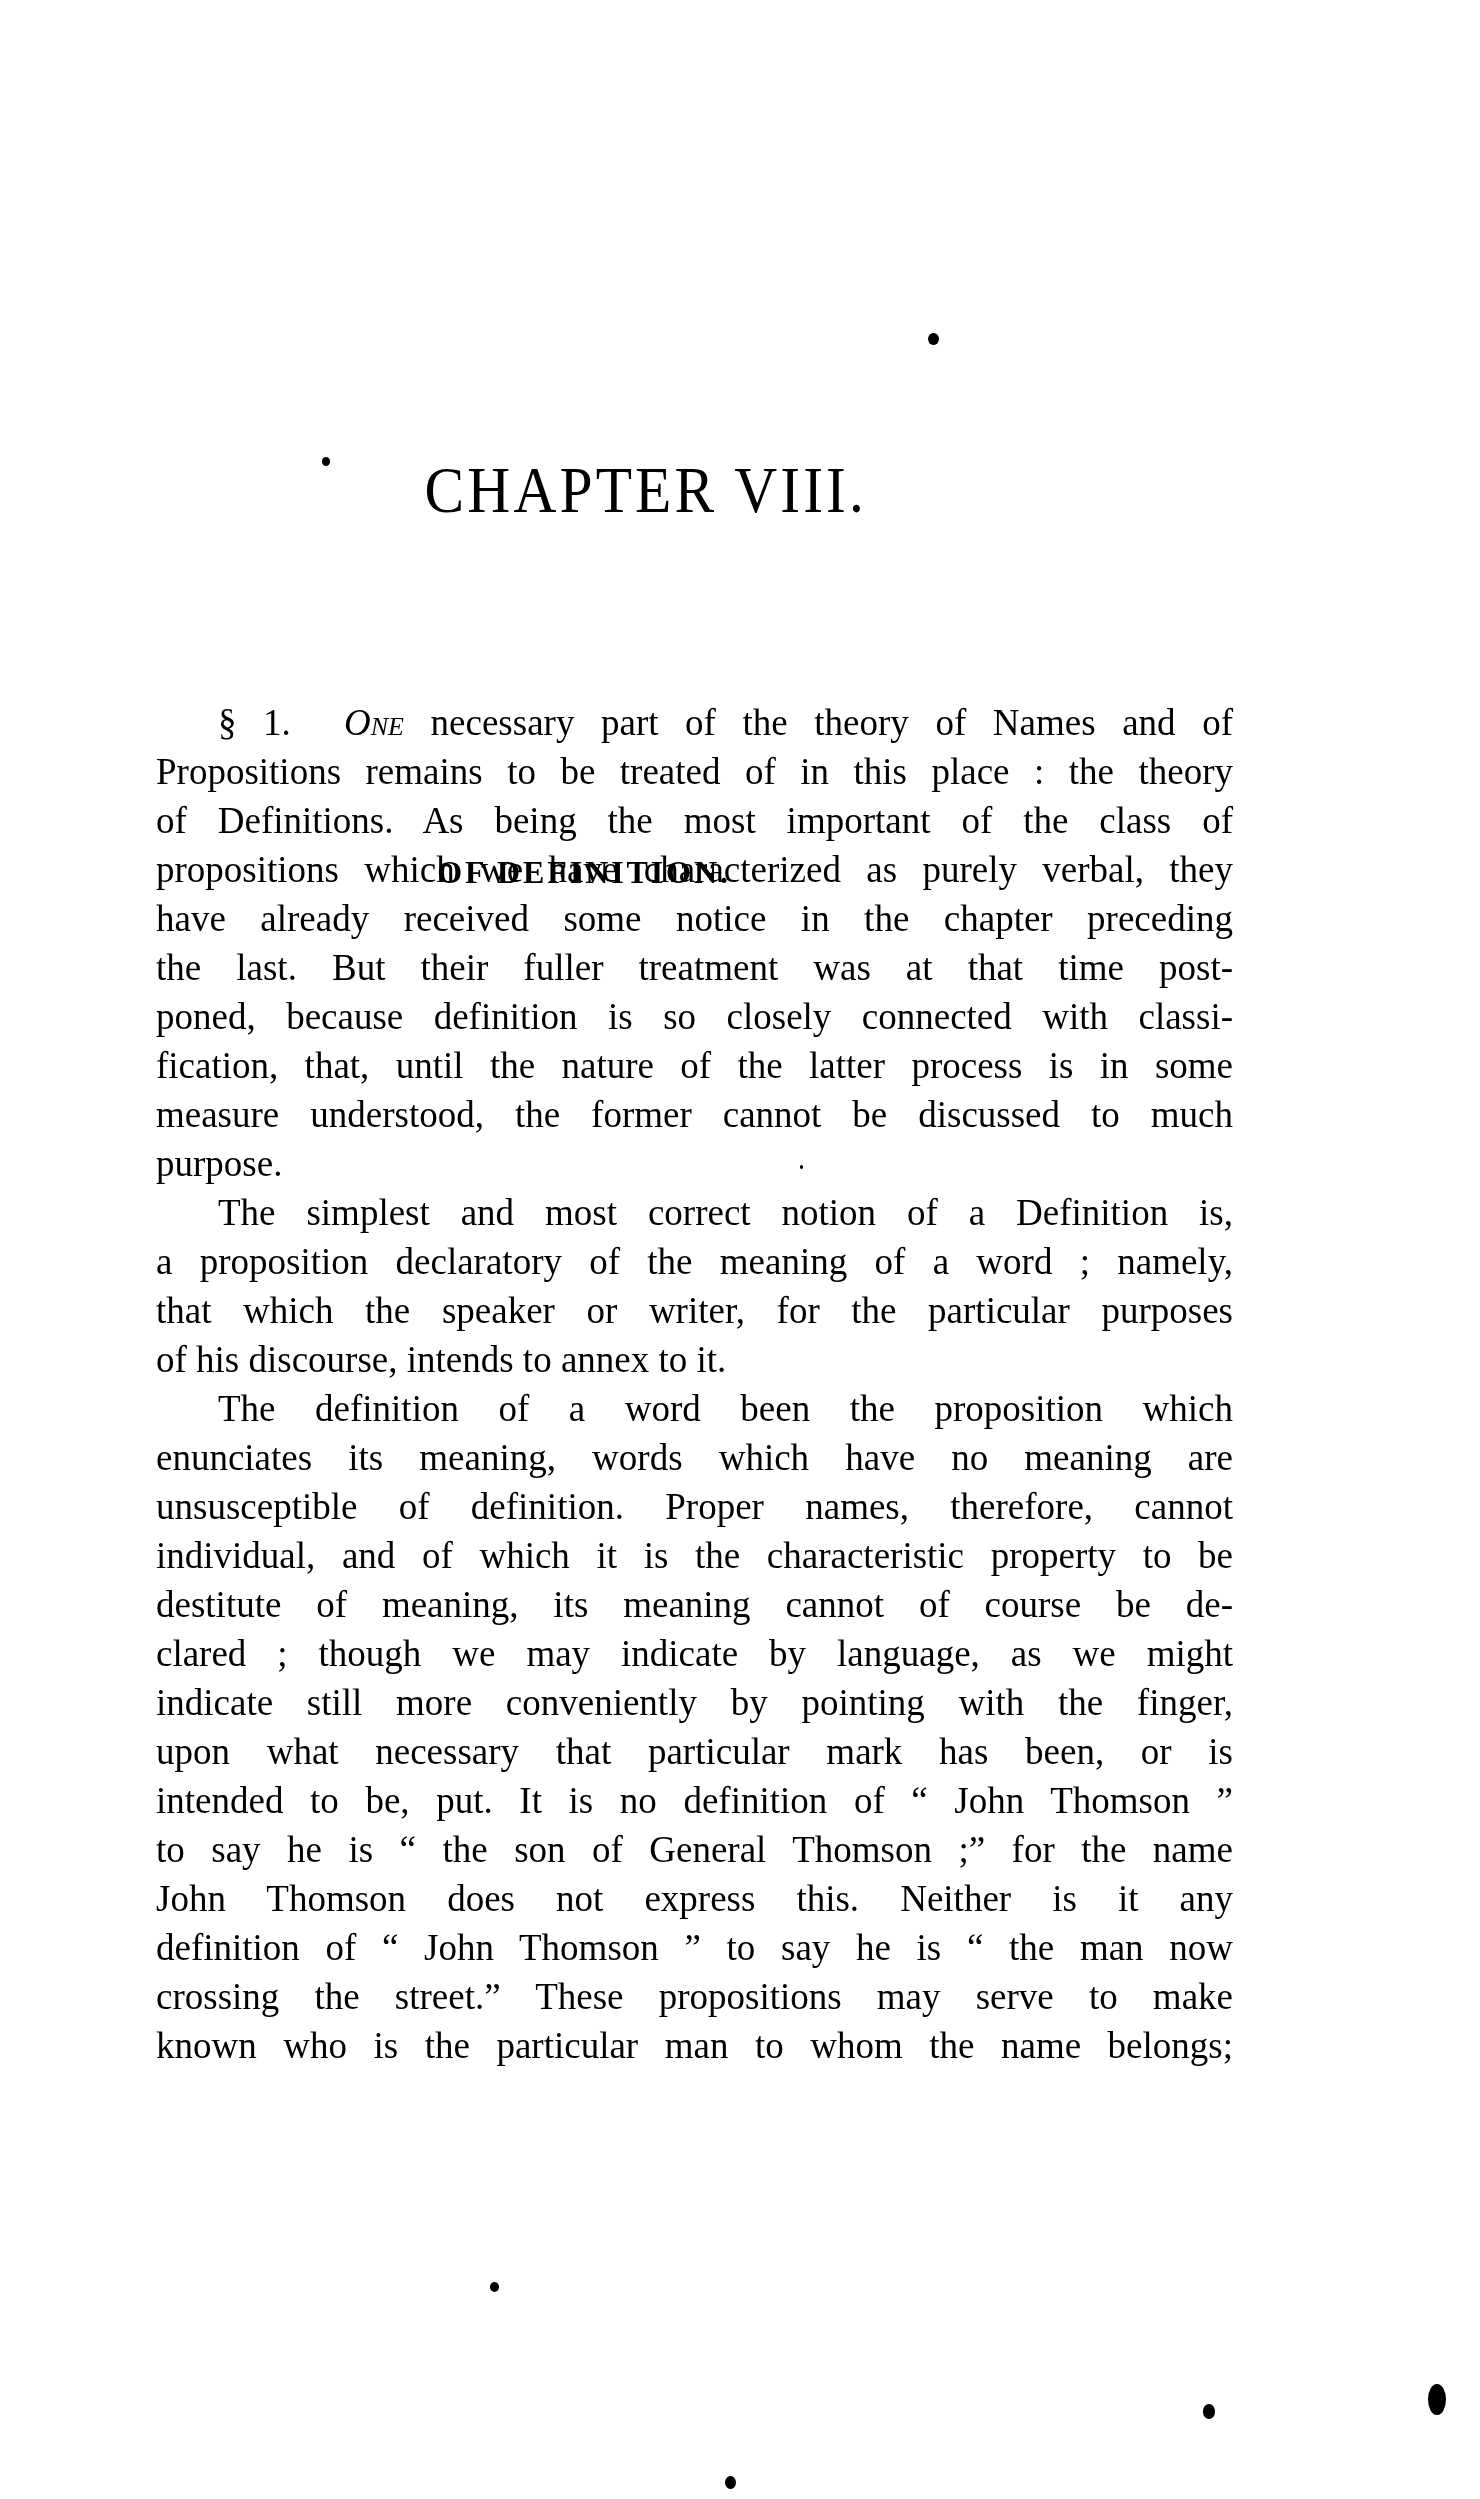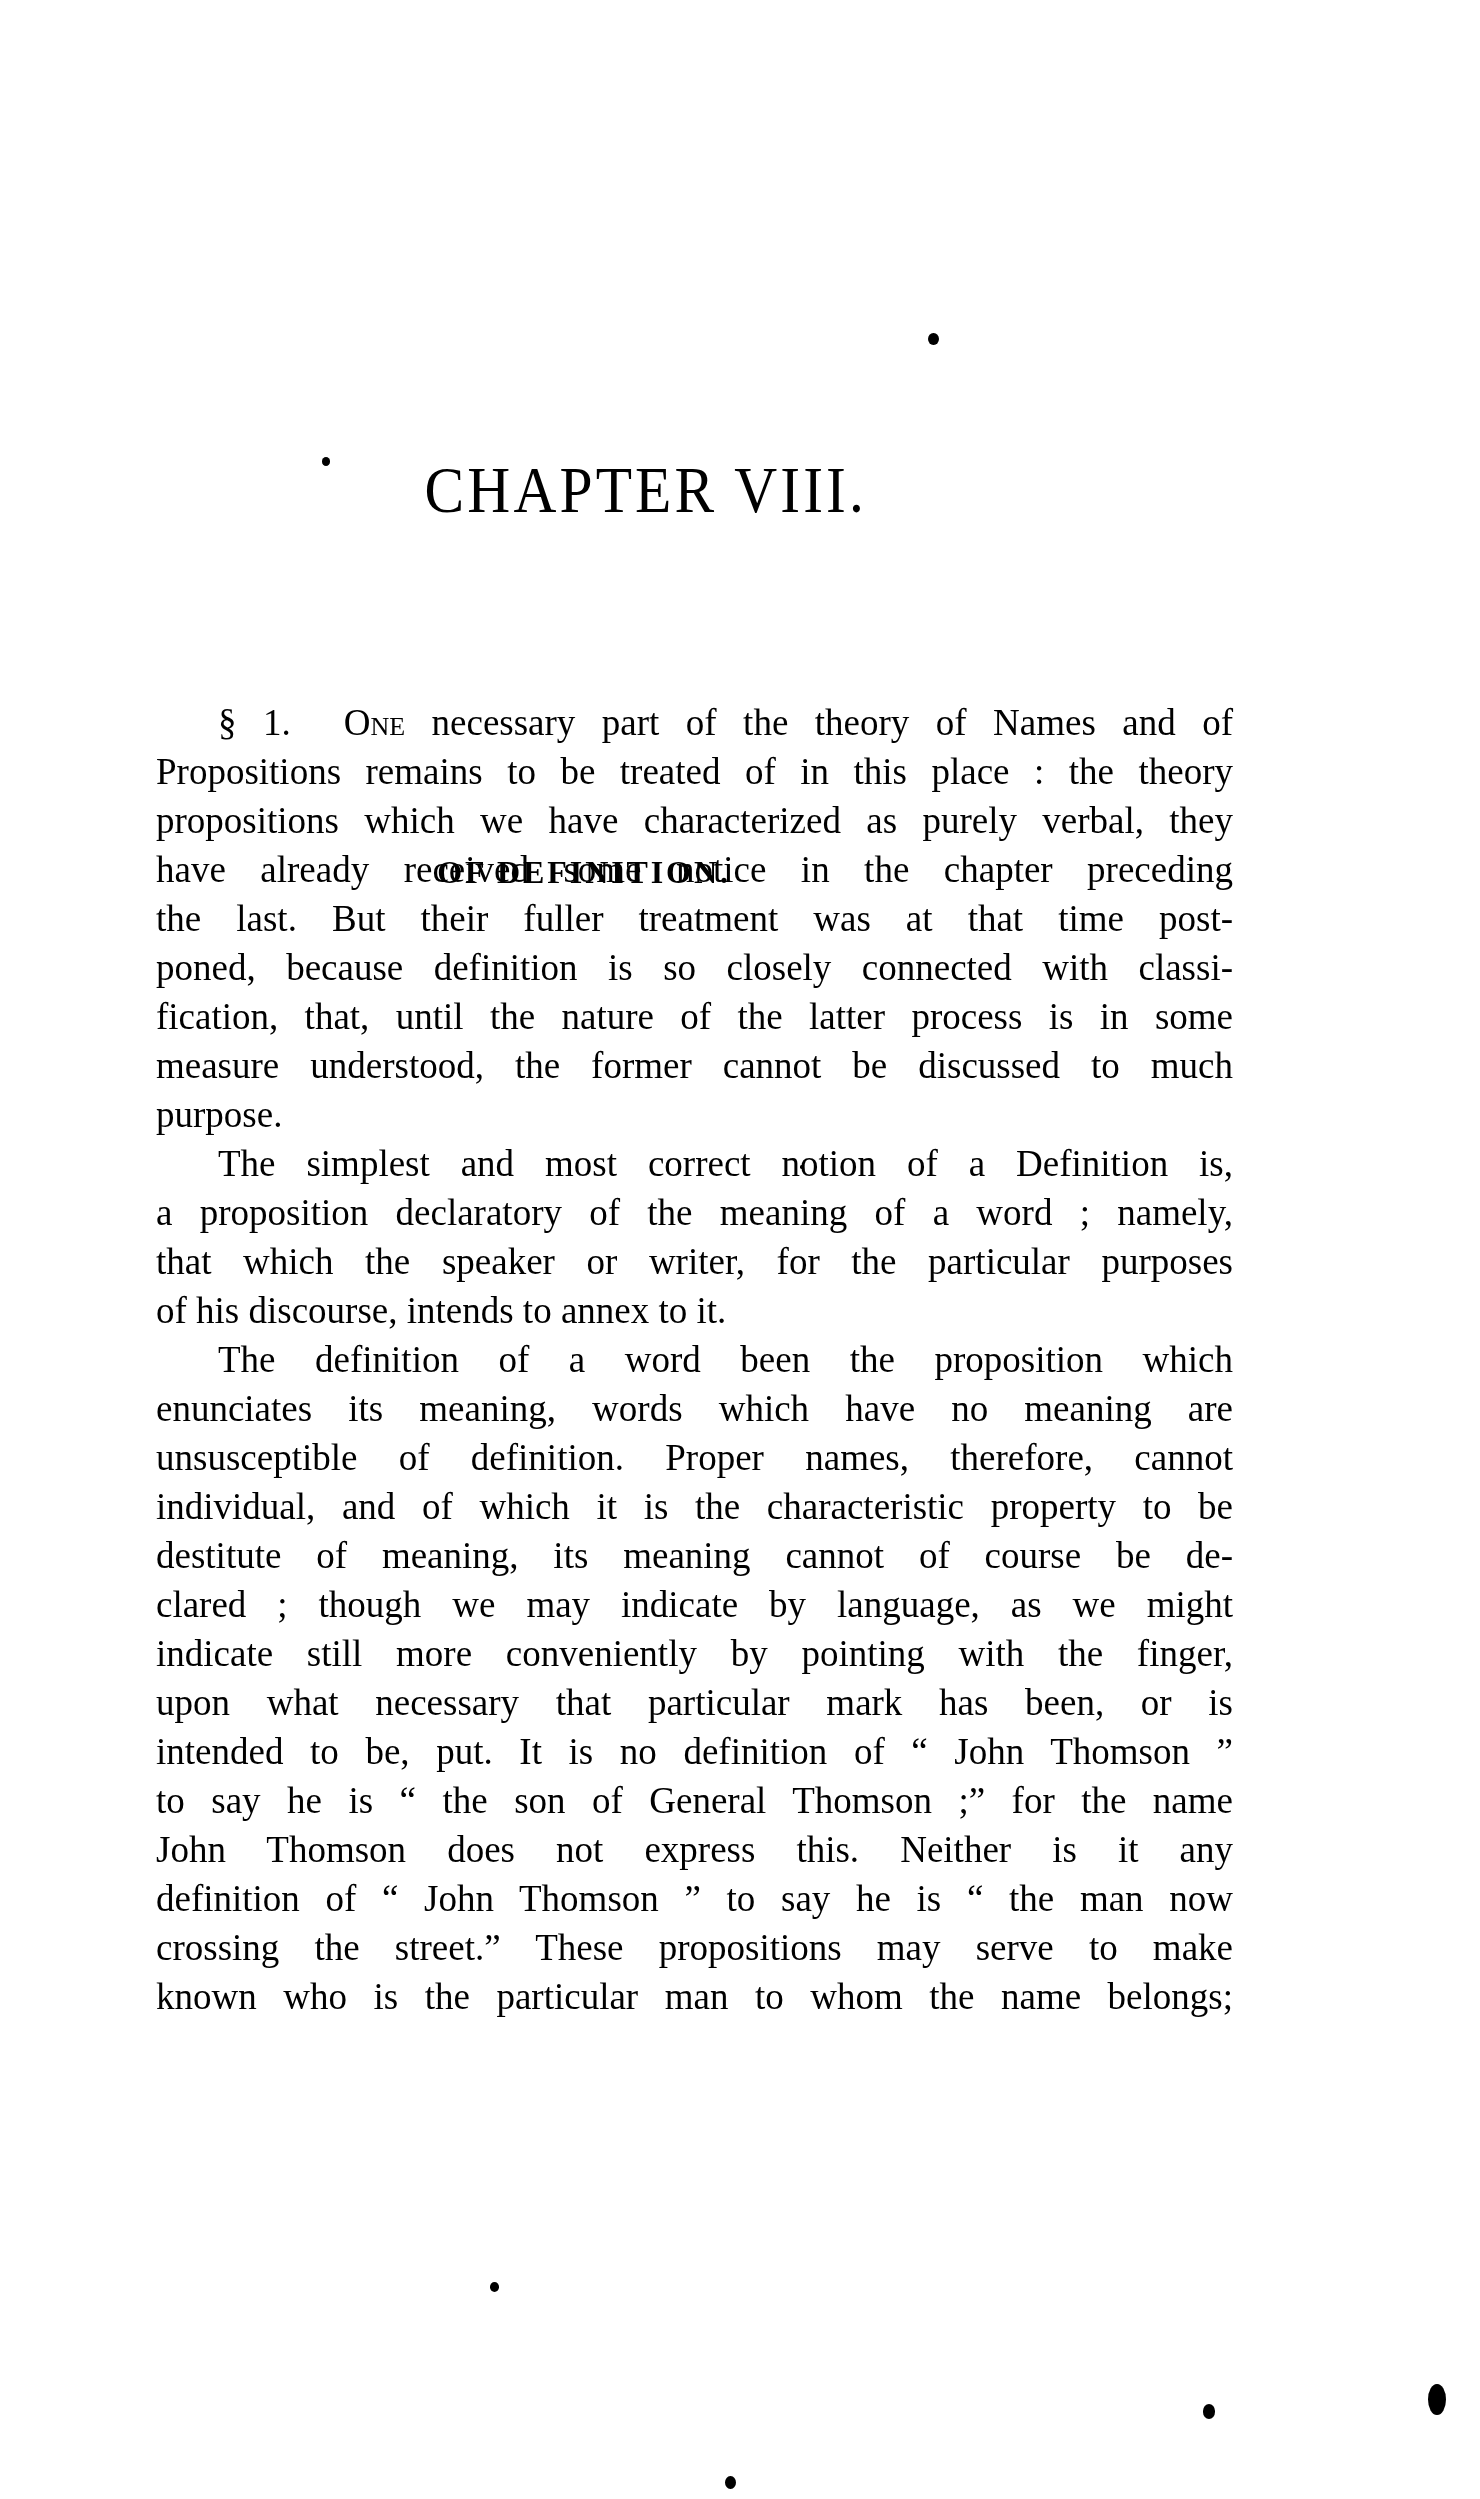--- a/index.html
+++ b/index.html
@@ -4,41 +4,42 @@
 <style>
   html, body { margin: 0; padding: 0; background: #ffffff; }
   body { width: 1480px; height: 2500px; position: relative; overflow: hidden; font-family: "Liberation Serif", "DejaVu Serif", serif; color: #000; }
   .chapter-title { position: absolute; left: 0; width: 1292px; top: 457px; text-align: center; font-size: 66px; letter-spacing: 3.5px; line-height: 1; }
   .chapter-title span { display: inline-block; transform: scaleX(0.9); }
   .section-title { position: absolute; left: 0; width: 1168px; top: 856px; text-align: center; font-size: 32px; letter-spacing: 2.9px; line-height: 1; font-weight: bold; }
   .body-text { position: absolute; left: 156px; top: 698px; width: 1077px; font-size: 37px; line-height: 49px; text-align: justify; }
   .line { display: block; text-align: justify; text-align-last: justify; white-space: nowrap; overflow: visible; height: 49px; }
   .line.last { text-align-last: left; }
   .line.indent { padding-left: 62px; }
-  .sc { font-variant: small-caps; }
+  .sc { font-variant: small-caps; font-style: italic; }
   .speck { position: absolute; background: #000; border-radius: 50%; }
 </style>
 </head>
 <body>
 
 <div>
   <div class="speck" style="left:928px;top:333px;width:10.6px;height:11.8px;"></div>
   <div class="speck" style="left:322px;top:457px;width:8.3px;height:8.8px;"></div>
   <div class="speck" style="left:800px;top:1165px;width:2.9px;height:3.5px;"></div>
   <div class="speck" style="left:490px;top:2282px;width:9.4px;height:10px;"></div>
   <div class="speck" style="left:1203px;top:2404px;width:12.4px;height:14.7px;"></div>
   <div class="speck" style="left:1428px;top:2384px;width:17.7px;height:31px;"></div>
   <div class="speck" style="left:725px;top:2476px;width:10.6px;height:13px;"></div>
 
   <div class="chapter-title"><span>CHAPTER VIII.</span></div>
   <div class="section-title">OF DEFINITION.</div>
 
   <div class="body-text">
     <span class="line indent"><span>§ 1.</span>&nbsp; <span class="sc">One</span><span> necessary part of the theory of Names and of</span></span>
     <span class="line">Propositions remains to be treated of in this place : the theory</span>
+    <span class="line">of Definitions.  As being the most important of the class of</span>
     <span class="line">propositions which we have characterized as purely verbal, they</span>
     <span class="line">have already received some notice in the chapter preceding</span>
     <span class="line">the last.  But their fuller treatment was at that time post-</span>
     <span class="line">poned, because definition is so closely connected with classi-</span>
     <span class="line">fication, that, until the nature of the latter process is in some</span>
     <span class="line">measure understood, the former cannot be discussed to much</span>
     <span class="line last">purpose.</span>
     <span class="line indent">The simplest and most correct notion of a Definition is,</span>
     <span class="line">a proposition declaratory of the meaning of a word ; namely,</span>
     <span class="line">that which the speaker or writer, for the particular purposes</span>

